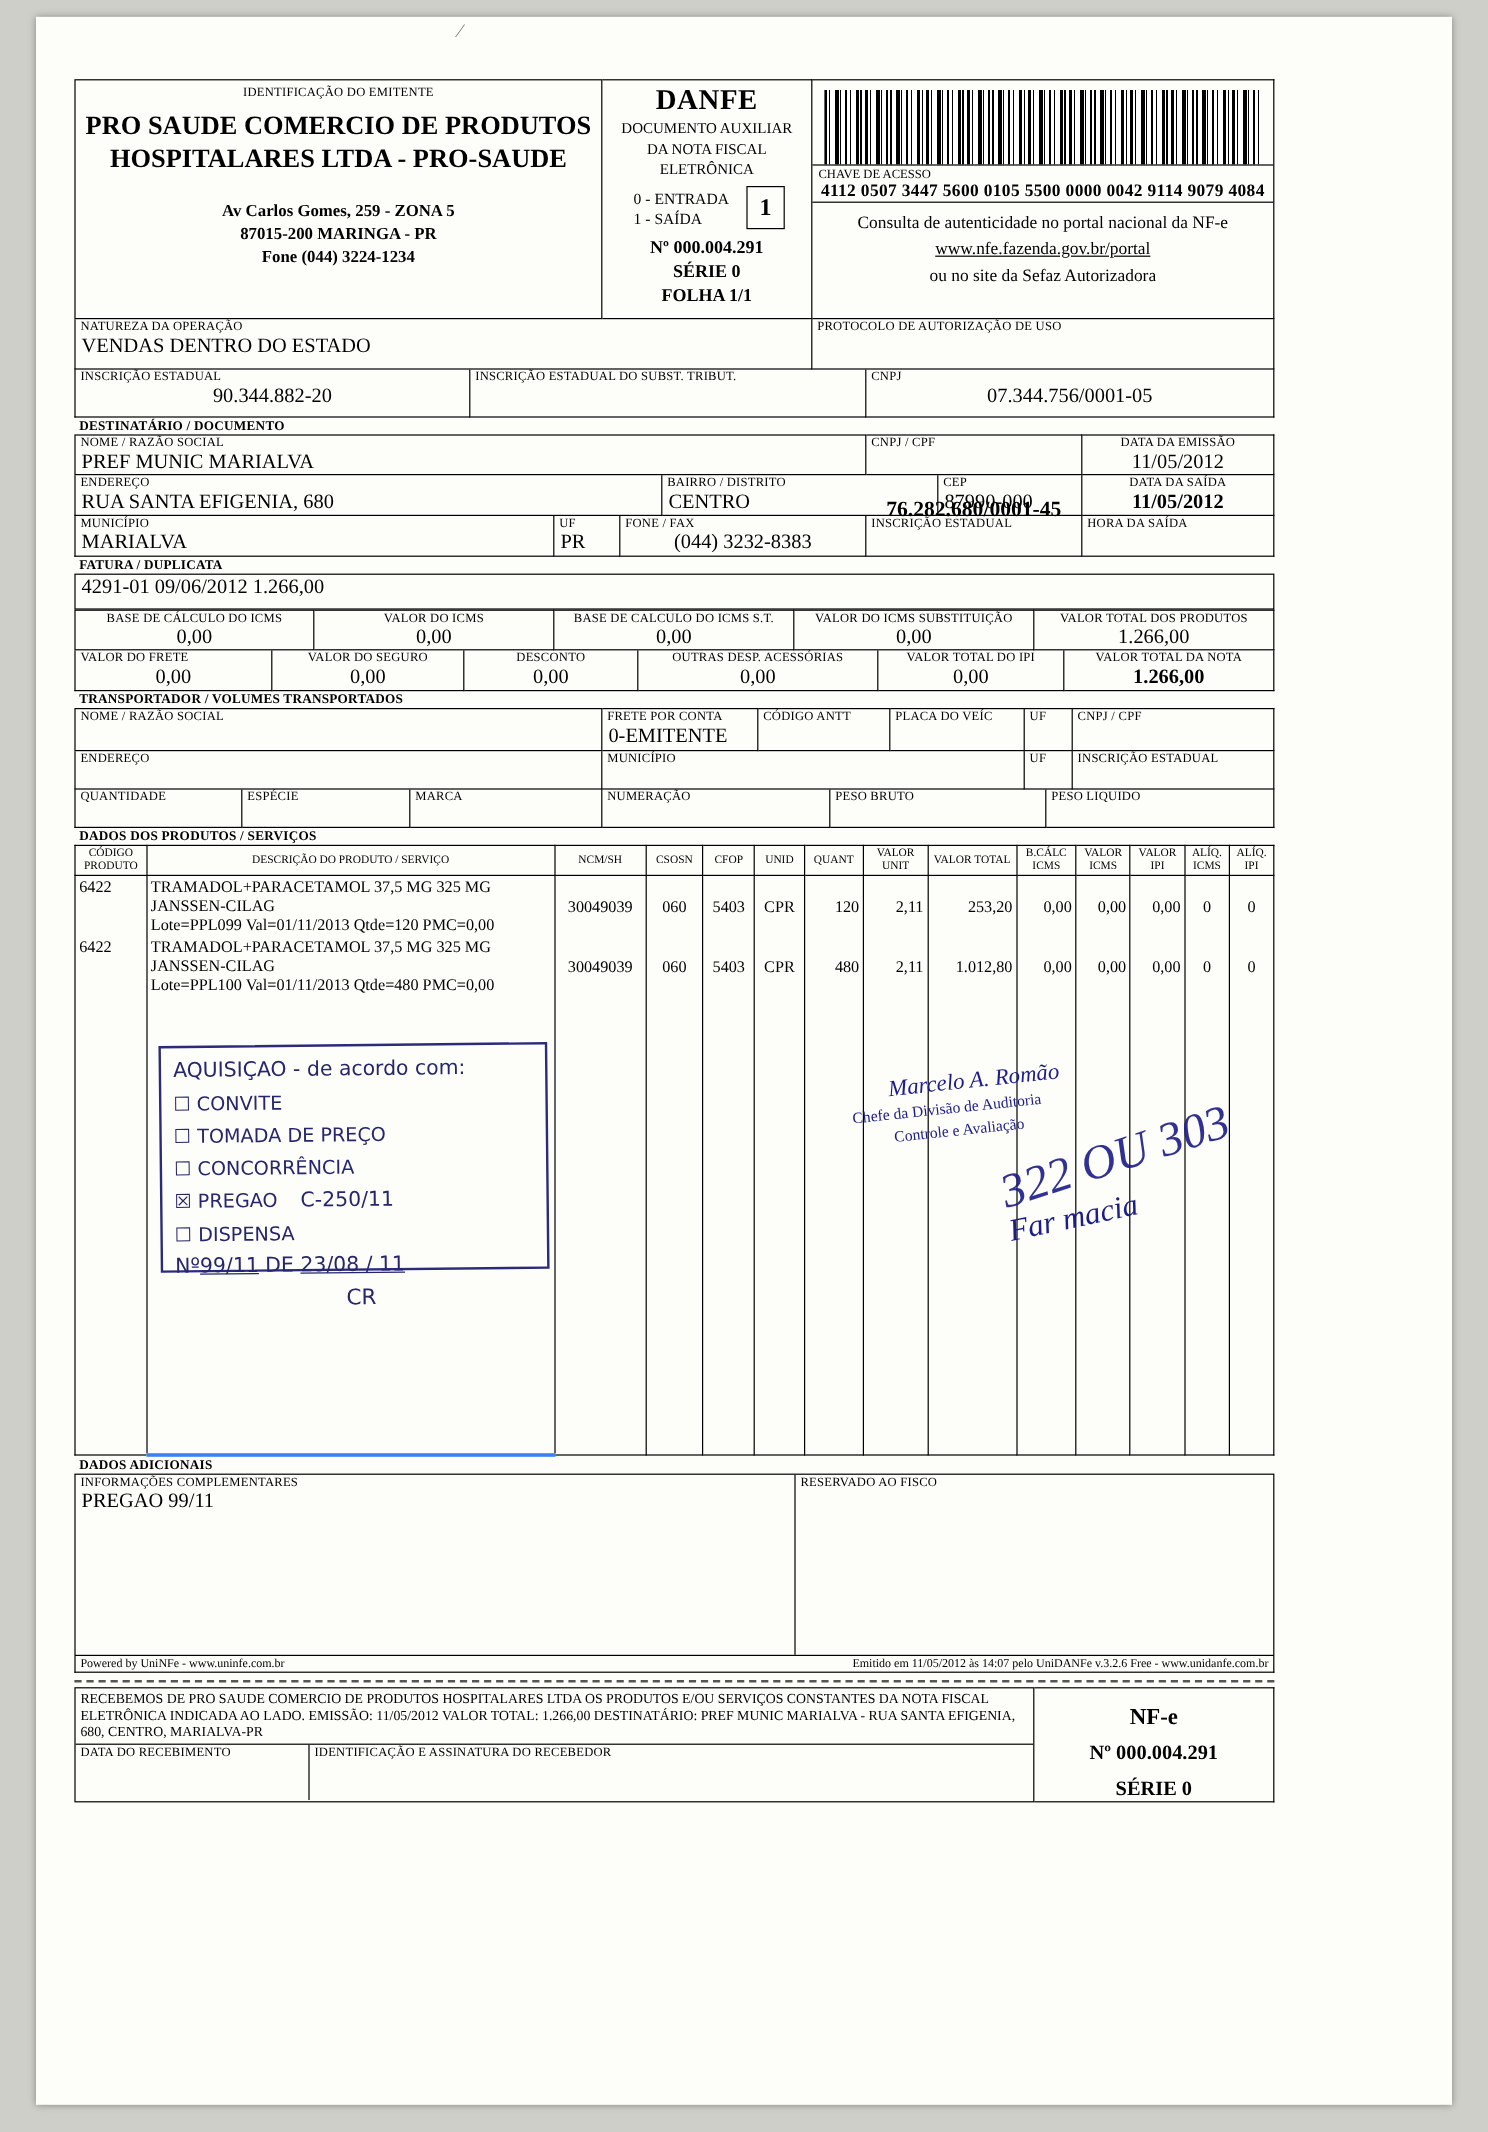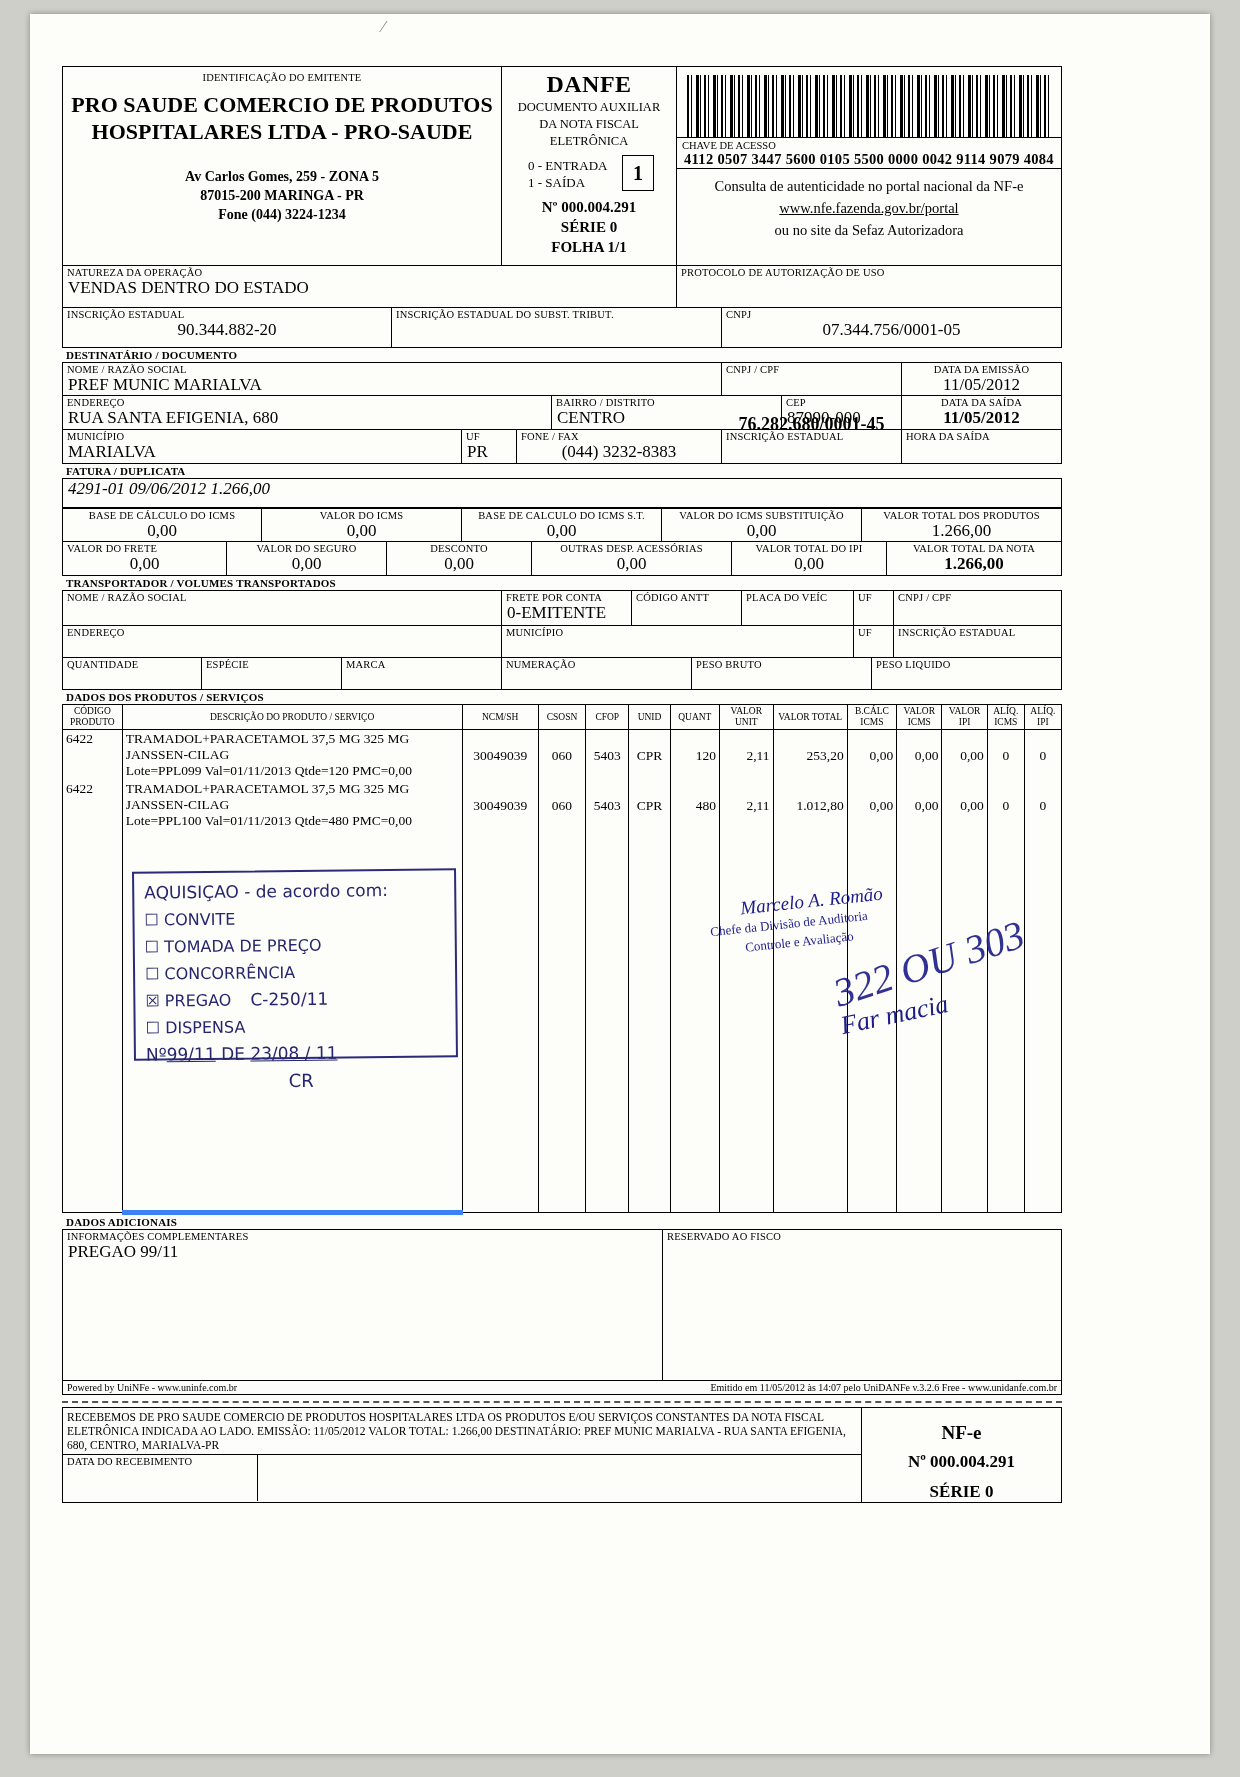--- a/index.html
+++ b/index.html
@@ -1,20 +1,20 @@
 <!DOCTYPE html>
 <html><head>
 <meta charset="utf-8">
 <style>
   html,body{margin:0;padding:0;background:#b9b9b3;}
   body{font-family:"Liberation Serif", serif;}
   .page{position:relative;width:1240px;height:1777px;background:#cfcfc9;overflow:hidden;}
   .sheet{position:absolute;left:30px;top:14px;width:1180px;height:1740px;background:#fdfdfa;box-shadow:0 0 6px rgba(0,0,0,.35);}
   .danfe{position:absolute;left:32px;top:52px;width:1000px;}
-  .bx{border:1px solid #000;box-sizing:border-box;font-style:italic;}
+  .bx{border:1px solid #000;box-sizing:border-box;}
   .lbl{font-size:10.5px;letter-spacing:.2px;padding:1px 4px 0 4px;line-height:11px;}
   .val{font-size:17px;padding:0 5px 2px 5px;line-height:19px;}
   .val.big{font-size:18px;font-weight:bold;margin-top:40px;}
   .c{text-align:center;}
   .r{text-align:right;}
   .grow{flex:1;}
 
   
   .hdr{display:flex;height:200px;}
   .hdr .emit{width:440px;border:1px solid #000;box-sizing:border-box;position:relative;}
@@ -401,21 +401,21 @@
           <td class="r" style="padding-top:18px">2,11</td>
           <td class="r" style="padding-top:18px">1.012,80</td>
           <td class="r" style="padding-top:18px">0,00</td>
           <td class="r" style="padding-top:18px">0,00</td>
           <td class="r" style="padding-top:18px">0,00</td>
           <td class="c" style="padding-top:18px">0</td>
           <td class="c" style="padding-top:18px">0</td>
         </tr>
         <tr>
           <td style="height:380px;border-bottom:1px solid #000;"></td>
-          <td style="border-bottom:5px solid #3b82f6;position:relative;">
+          <td style="border-bottom:3px solid #3b82f6;position:relative;">
             <div class="stamp" style="left:10px;top:40px;">
               <div class="t">AQUISIÇAO - de acordo com:</div>
               <div>☐ <span>CONVITE</span></div>
               <div>☐ <span>TOMADA DE PREÇO</span></div>
               <div>☐ <span>CONCORRÊNCIA</span></div>
               <div>☒ <span>PREGAO</span>
                 <span style="padding-left:14px;font-size:17px;">C-250/11</span></div>
               <div>☐ <span>DISPENSA</span></div>
               <div style="font-size:17px;">
                 <span>Nº</span><span style="text-decoration:underline">99/11</span>
@@ -466,20 +466,23 @@
 
       <div class="dash"></div>
 
       <div class="recbox">
         <div class="l">
           <div class="rec-text">RECEBEMOS DE PRO SAUDE COMERCIO DE PRODUTOS HOSPITALARES LTDA OS PRODUTOS E/OU SERVIÇOS CONSTANTES DA NOTA FISCAL ELETRÔNICA INDICADA AO LADO.  EMISSÃO: 11/05/2012  VALOR TOTAL: 1.266,00  DESTINATÁRIO: PREF MUNIC MARIALVA - RUA SANTA EFIGENIA, 680, CENTRO, MARIALVA-PR</div>
           <div class="rec-split">
             <div class="a">
               <div class="lbl">DATA DO RECEBIMENTO</div>
             </div>
+            <div class="b">
+              <div class="lbl">IDENTIFICAÇÃO E ASSINATURA DO RECEBEDOR</div>
+            </div>
           </div>
         </div>
         <div class="rr">
           <div class="nfe-t">NF-e</div>
           <div class="nfe-n">Nº 000.004.291</div>
           <div class="nfe-s">SÉRIE 0</div>
         </div>
       </div>
 
     </div>

